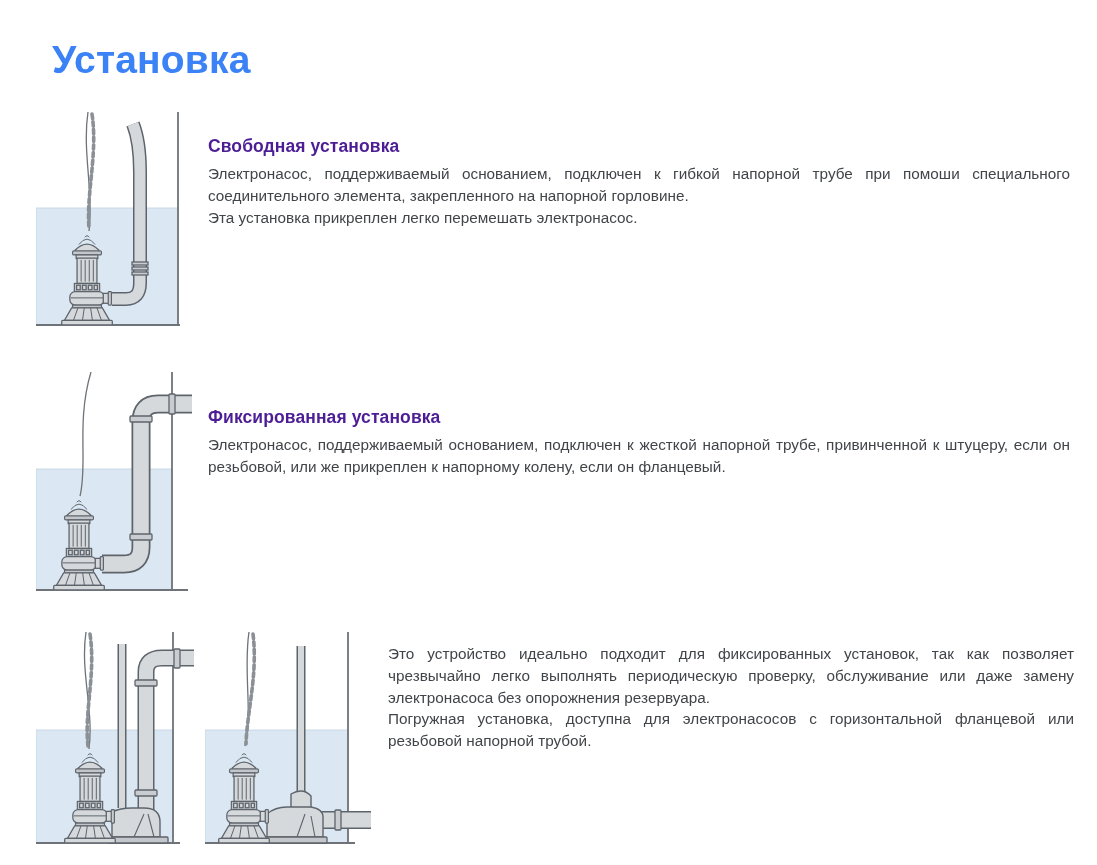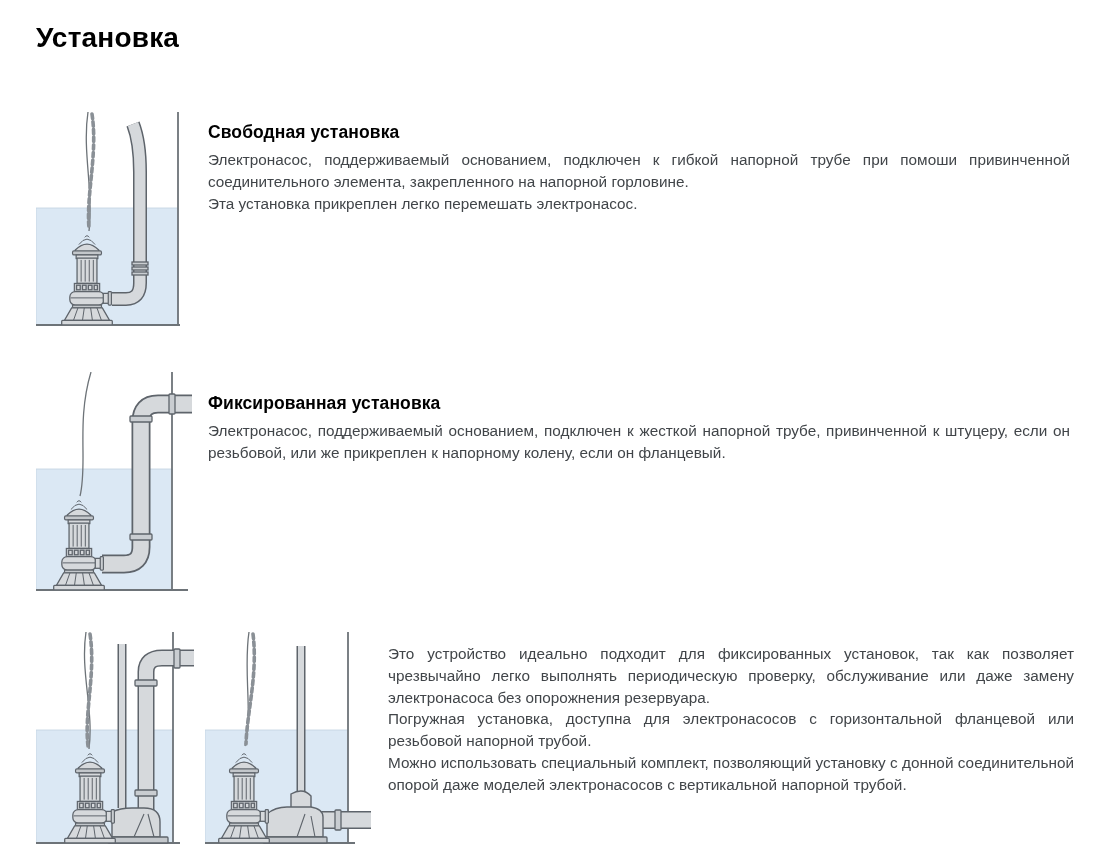--- a/index.html
+++ b/index.html
@@ -4,31 +4,31 @@
 <style>
   html,body{margin:0;padding:0;background:#ffffff;}
   .page{
     position:relative;
     width:1097px;height:865px;
     background:#ffffff;
     font-family:"Liberation Sans", sans-serif;
     overflow:hidden;
   }
   .page-title{
-    position:absolute;left:36px;top:22px;margin:0;
-    font-size:28px;font-weight:bold;color:#000000;
+    position:absolute;left:36px;top:22px;margin:16px;
+    font-size:39px;font-weight:bold;color:#3b82f6;
     letter-spacing:0.2px;
   }
   .sec{position:absolute;}
   .illus{position:absolute;}
   .illus svg{display:block;}
   .content{position:absolute;}
   .sec-heading{
-    margin:0 0 6px 0;
-    font-size:17.5px;font-weight:bold;color:#000000;
+    margin:14px 0 6px 0;
+    font-size:17.5px;font-weight:bold;color:#4c1d95;
     letter-spacing:0.1px;
   }
   .content p{
     margin:0;
     font-size:15.3px;line-height:21.8px;color:#414549;
     text-align:justify;
   }
   
   #sec1-illus{left:36px;top:112px;width:144px;height:219px;}
   #sec1-content{left:208px;top:122px;width:862px;}
@@ -99,21 +99,21 @@
         <rect class="collar" x="96" y="150" width="16" height="3"></rect>
         <rect class="collar" x="96" y="155" width="16" height="3"></rect>
         <rect class="collar" x="96" y="160" width="16" height="3"></rect>
         <use href="#pump" x="22" y="119" width="58" height="94"></use>
         <path class="cable" d="M52,0 C46,40 58,80 53,119"></path>
         <path class="chain" d="M56,2 C62,42 50,82 53,116"></path>
       </svg>
     </div>
     <div class="content" id="sec1-content">
       <h2 class="sec-heading">Свободная установка</h2>
-      <p>Электронасос, поддерживаемый основанием, подключен к гибкой напорной трубе при помоши привинченной соединительного элемента, закрепленного на напорной горловине.</p>
+      <p>Электронасос, поддерживаемый основанием, подключен к гибкой напорной трубе при помоши специального соединительного элемента, закрепленного на напорной горловине.</p>
       <p>Эта установка прикреплен легко перемешать электронасос.</p>
     </div>
   </section>
 
   <section class="sec">
     <div class="illus" id="sec2-illus">
       <svg viewBox="0 0 156 222" width="156" height="222">
         <rect class="water" x="0" y="97" width="136" height="121"></rect>
         <path class="wall" d="M136,0 L136,218"></path>
         <path class="floor" d="M-2,218 L152,218"></path>
@@ -168,17 +168,16 @@
         <path class="ln" d="M92,205 L100,182 M110,205 L106,184"></path>
         <rect class="mach-dark" x="58" y="205" width="64" height="6" rx="1"></rect>
         <use href="#pump" x="10" y="117" width="58" height="94"></use>
         <path class="cable" d="M44,0 C38,40 48,78 40,114"></path>
         <path class="chain" d="M48,2 C53,42 42,80 41,112"></path>
       </svg>
     </div>
     <div class="content" id="sec3-content">
       <p>Это устройство идеально подходит для фиксированных установок, так как позволяет чрезвычайно легко выполнять периодическую проверку, обслуживание или даже замену электронасоса без опорожнения резервуара.</p>
       <p>Погружная установка, доступна для электронасосов с горизонтальной фланцевой или резьбовой напорной трубой.</p>
-      <p>Можно использовать специальный комплект, позволяющий установку с донной соединительной опорой даже моделей электронасосов с вертикальной напорной трубой.</p>
     </div>
   </section>
 
 </div>
 
 </body></html>

